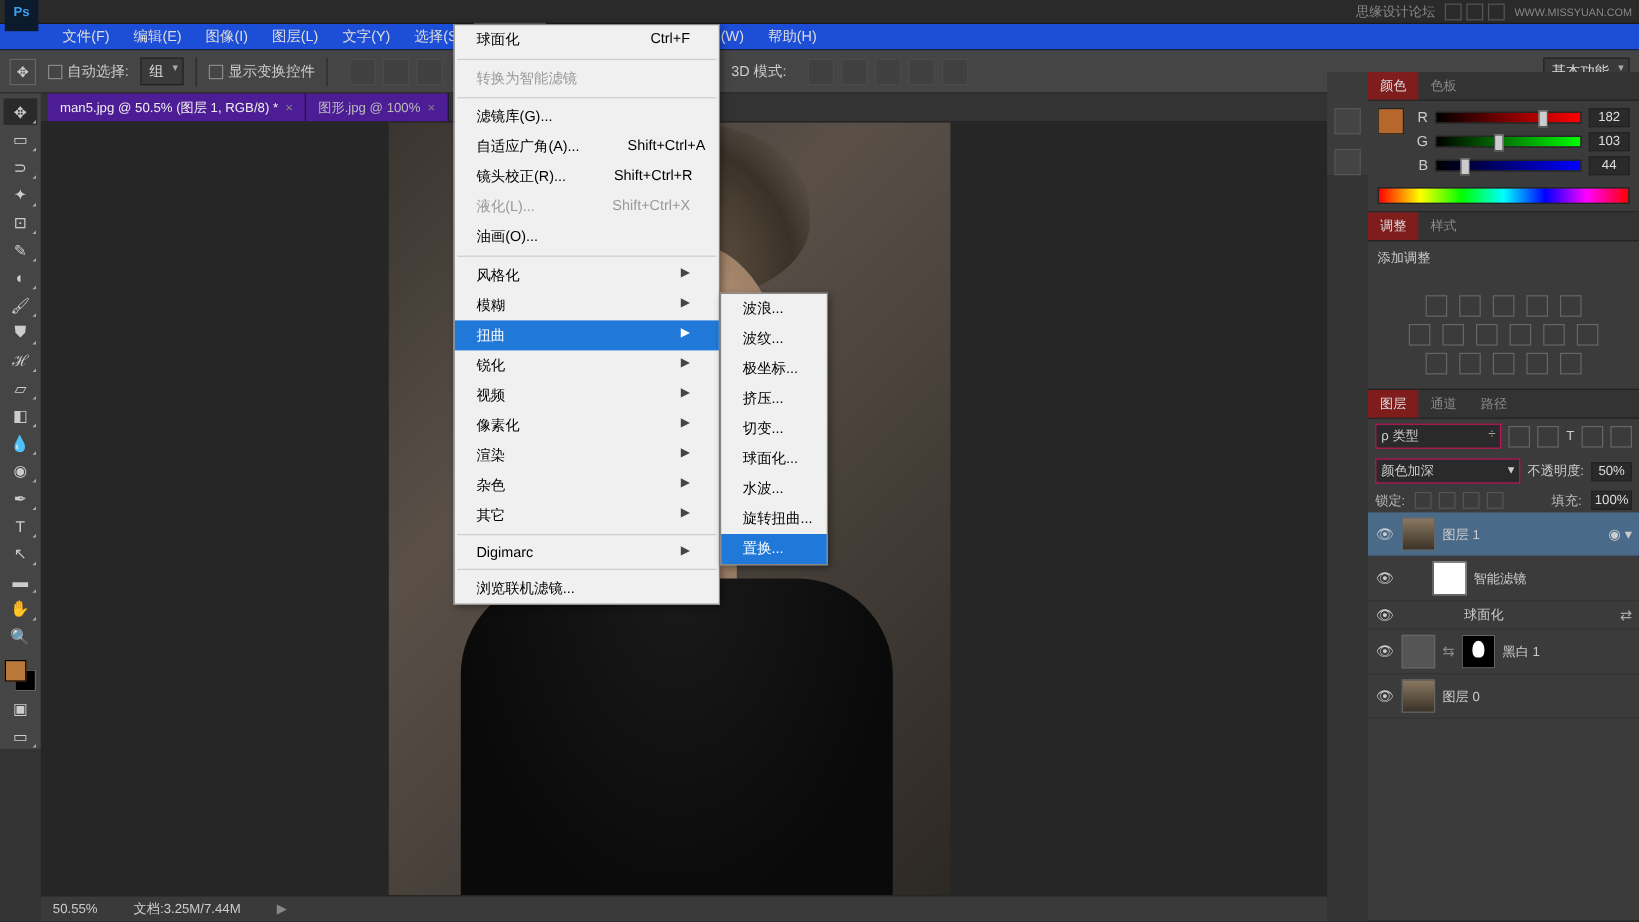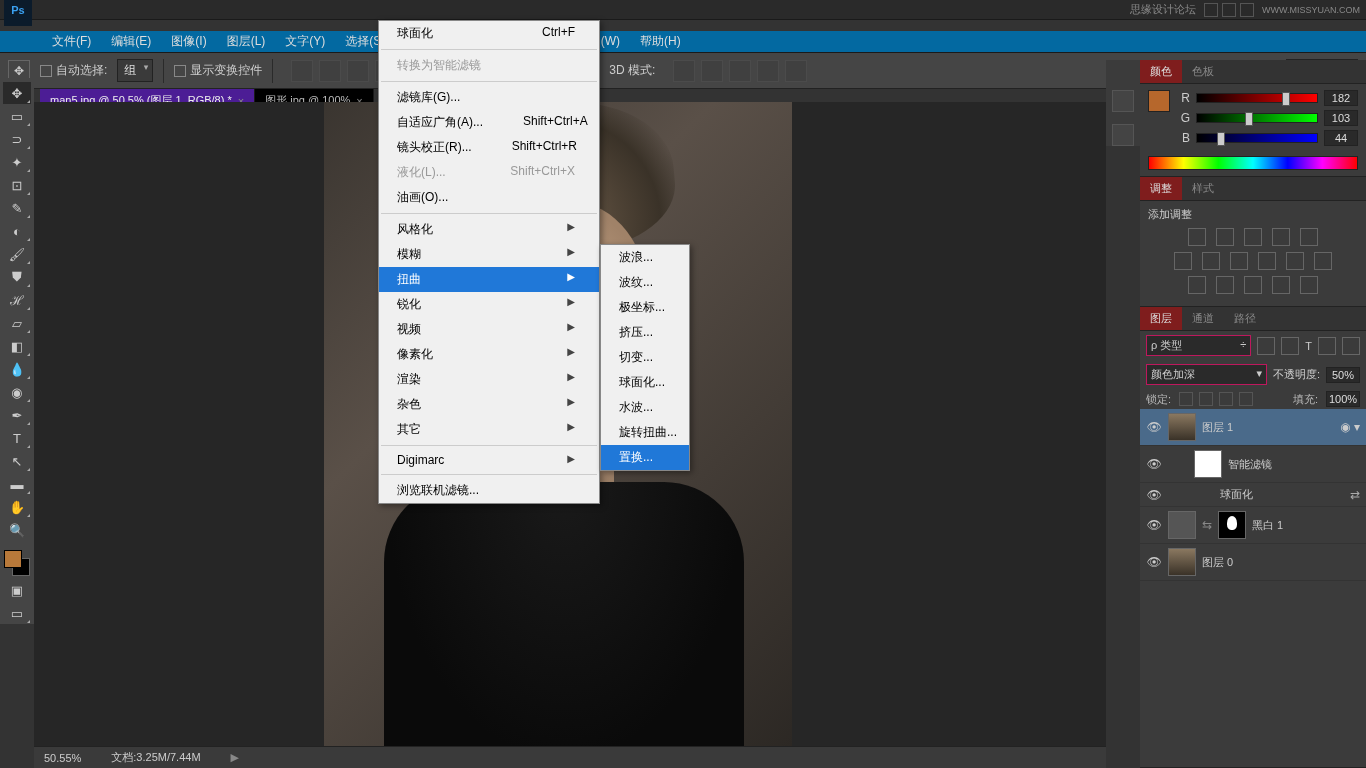--- a/index.html
+++ b/index.html
@@ -7,39 +7,39 @@
 
 
 .app-header { height:20px; background:#2a2a2a; display:flex; align-items:center; border-bottom:1px solid #1a1a1a; }
 .ps-logo { width:28px; height:32px; background:#0b1b2b; color:#3aa0f0; font-weight:bold; font-size:11px; display:flex; align-items:center; justify-content:center; margin-left:4px; }
 .top-right { margin-left:auto; display:flex; align-items:center; gap:8px; padding-right:6px; }
 .watermark { font-size:11px; color:#888; }
 .winctrl { display:flex; gap:4px; }
 .winctrl span { width:14px; height:14px; border:1px solid #555; display:inline-block; }
 
 
-.menu-bar { height:22px; background:#0369a1; display:flex; align-items:center; padding-left:42px; border-bottom:1px solid #1a1a1a;margin-top:11px; }
+.menu-bar { height:22px; background:#1d4ed8; display:flex; align-items:center; padding-left:42px; border-bottom:1px solid #1a1a1a; }
 .menu-item { padding:3px 10px; color:#ddd; font-size:12px; cursor:pointer; }
 .menu-item.open { background:#555; }
 
 
 .options-bar { height:36px; background:#454545; display:flex; align-items:center; padding:0 8px; gap:10px; border-bottom:1px solid #222; }
 .tool-indicator { width:22px; height:22px; border:1px solid #666; display:flex; align-items:center; justify-content:center; }
 .cb { width:12px; height:12px; border:1px solid #888; display:inline-block; margin-right:4px; vertical-align:middle; }
 .dd { background:#3a3a3a; border:1px solid #222; padding:2px 16px 2px 6px; color:#ddd; position:relative; }
 .dd::after { content:"▾"; position:absolute; right:4px; font-size:9px; color:#aaa; }
 .opt-icons { display:flex; gap:6px; margin-left:8px; }
 .opt-icon { width:22px; height:22px; border:1px solid #555; background:#3a3a3a; }
 .opt-icon.dis { opacity:.4; }
 .sep { width:1px; height:24px; background:#2a2a2a; }
 .right-dd { margin-left:auto; }
 
 
 .doc-tabs { height:24px; background:#333; display:flex; align-items:flex-end; padding-left:40px; border-bottom:1px solid #222; }
-.doc-tab { padding:4px 10px; background:#000000; color:#bbb; font-size:11px; border-right:1px solid #1a1a1a; display:flex; align-items:center; gap:6px; }
+.doc-tab { padding:4px 10px; background:#4c1d95; color:#bbb; font-size:11px; border-right:1px solid #1a1a1a; display:flex; align-items:center; gap:6px; }
 .doc-tab.active { background:#4c1d95; color:#eee; }
 .close-x { color:#888; font-size:11px; }
 
 
 .left-tools { position:absolute; left:0; top:78px; width:34px; background:#454545; display:flex; flex-direction:column; align-items:center; padding-top:4px; gap:1px; }
 .ltool { width:28px; height:22px; display:flex; align-items:center; justify-content:center; color:#ccc; font-size:13px; cursor:pointer; position:relative; }
 .ltool.sel { background:#2a2a2a; }
 .ltool .tri { position:absolute; right:1px; bottom:1px; width:0; height:0; border-left:3px solid transparent; border-bottom:3px solid #aaa; }
 .swatch-wrap { width:30px; height:30px; position:relative; margin-top:6px; }
 .sw-fg { position:absolute; width:18px; height:18px; background:#b8793a; border:1px solid #000; left:2px; top:2px; z-index:2; }
@@ -375,21 +375,21 @@
       <div class="spectrum"></div>
     </div>
   </div>
 
   <div class="panel">
     <div class="panel-tabs">
       <div class="ptab active">调整</div>
       <div class="ptab">样式</div>
     </div>
     <div class="panel-body">
-      <div style="font-size:11px;margin-bottom:6px;">添加调整</div>
+      <div style="font-size:11px;margin-bottom:24px;">添加调整</div>
       <div class="adj-grid-row">
         <div class="adj-icon"></div>
         <div class="adj-icon"></div>
         <div class="adj-icon"></div>
         <div class="adj-icon"></div>
         <div class="adj-icon"></div>
       </div>
       <div class="adj-grid-row">
         <div class="adj-icon"></div>
         <div class="adj-icon"></div>

